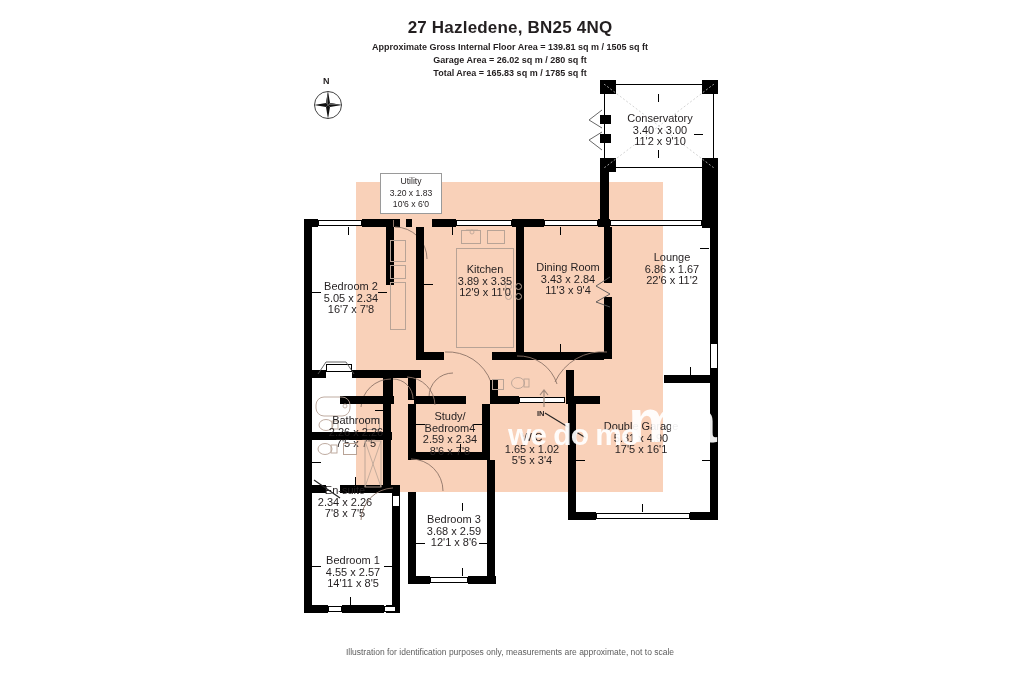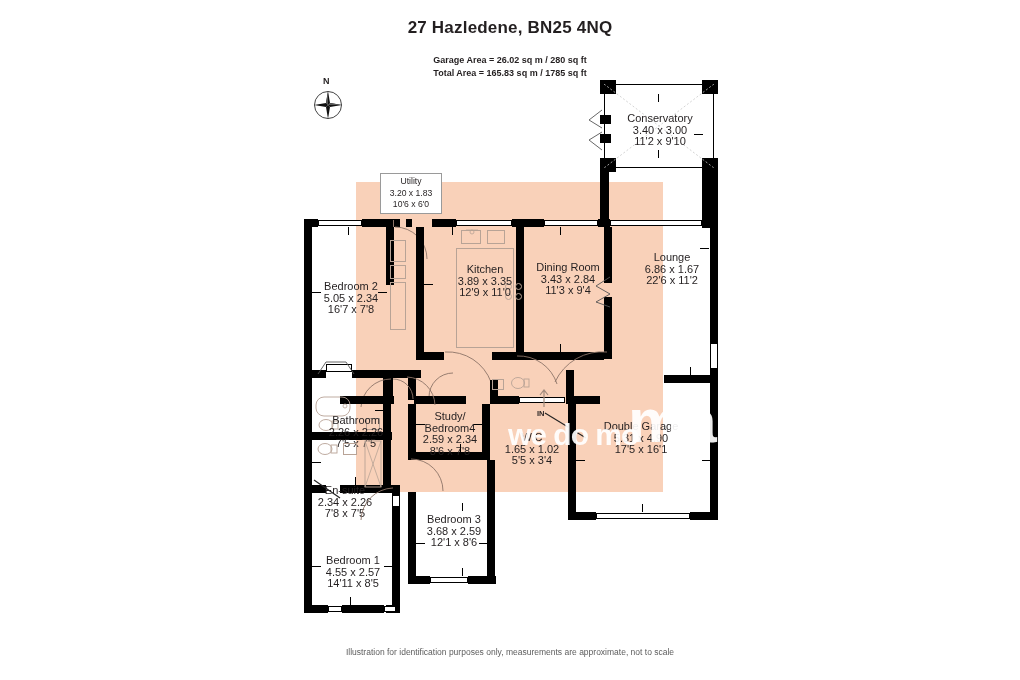--- a/index.html
+++ b/index.html
@@ -53,20 +53,21 @@
   .wm3{left:628px;top:385px;font-size:62px;color:rgba(255,255,255,.92);}
 
   .inmark{position:absolute;font-size:7.5px;font-weight:bold;}
 </style>
 </head>
 <body>
 
 <div id="page">
 
   <div class="hdr title">27 Hazledene, BN25 4NQ</div>
+  <div class="hdr sub sub1">Approximate Gross Internal Floor Area = 139.81 sq m / 1505 sq ft</div>
   <div class="hdr sub sub2">Garage Area = 26.02 sq m / 280 sq ft</div>
   <div class="hdr sub sub3">Total Area = 165.83 sq m / 1785 sq ft</div>
   <div class="hdr footer">Illustration for identification purposes only, measurements are approximate, not to scale</div>
 
   <div class="compass">
     <div class="n">N</div>
     <svg width="32" height="32" viewBox="0 0 32 32">
       <circle cx="16" cy="16" r="13.5" fill="none" stroke="#444" stroke-width="1"></circle>
       <polygon points="16,2 18,14 16,16 14,14" fill="#111"></polygon>
       <polygon points="16,30 18,18 16,16 14,18" fill="#111"></polygon>

